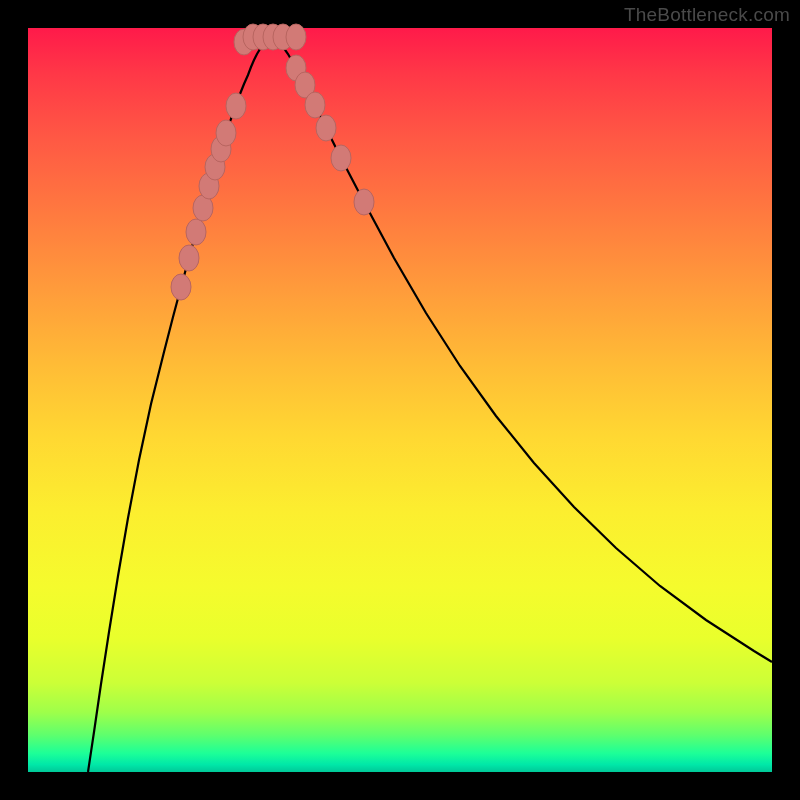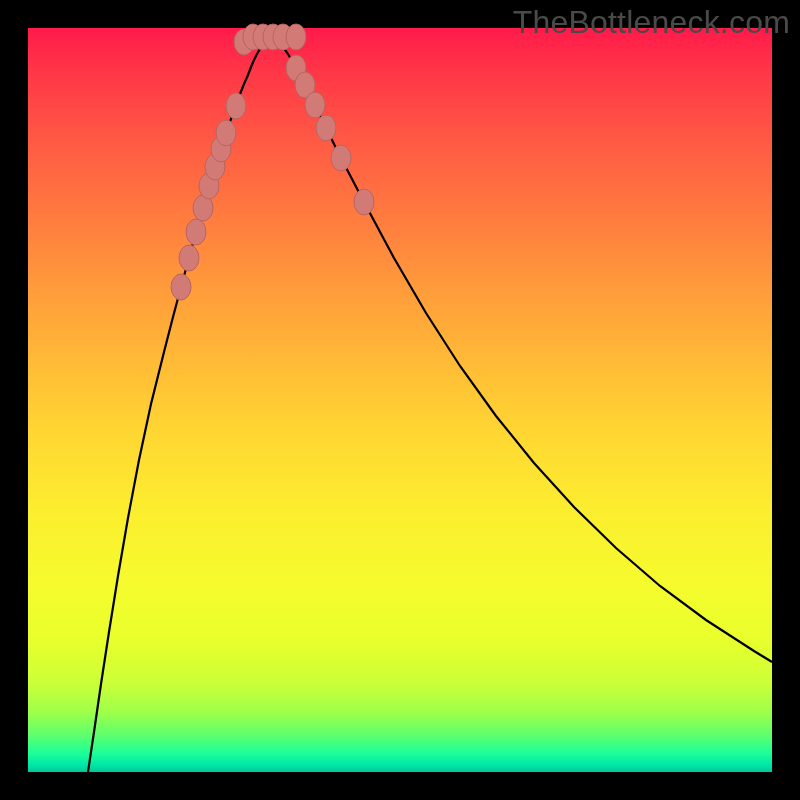--- a/index.html
+++ b/index.html
@@ -42,21 +42,21 @@
       #1cff98 97.5%,
       #00e8a8 99%,
       #00c898 100%
     );
   }
   .watermark {
     position: absolute;
     top: 4px;
     right: 10px;
     color: #4a4a4a;
-    font-size: 32px;
+    font-size: 19px;
     font-weight: 400;
     letter-spacing: 0.2px;
     user-select: none;
   }
   svg.curve {
     position: absolute;
     left: 0;
     top: 0;
     width: 744px;
     height: 744px;

